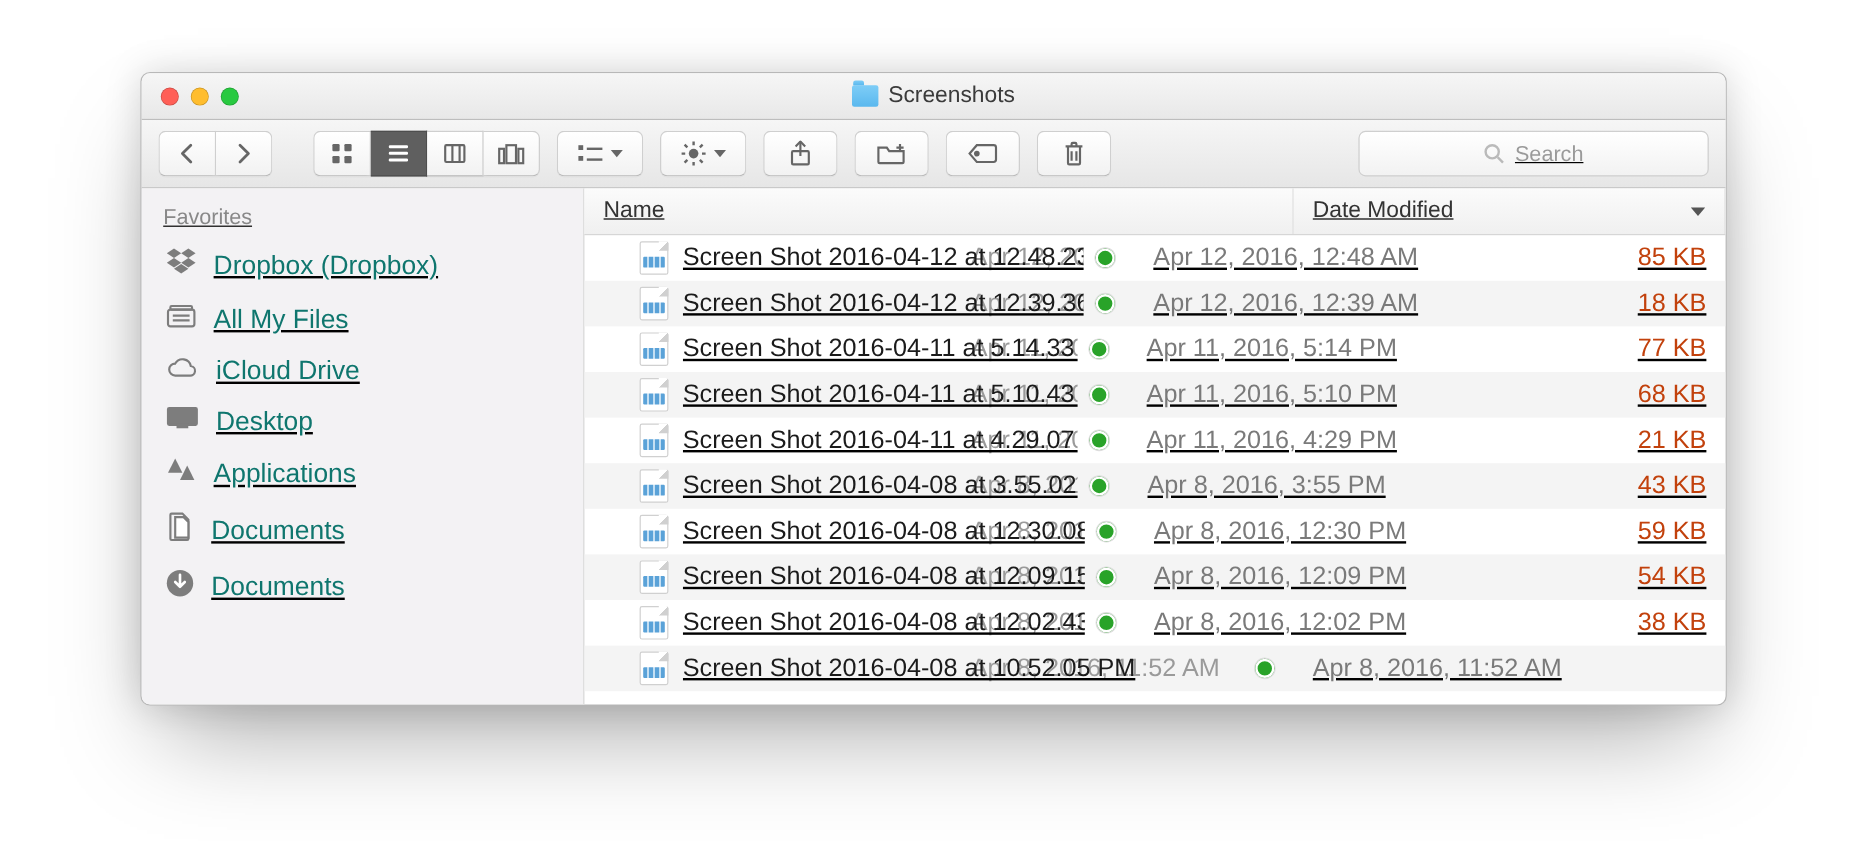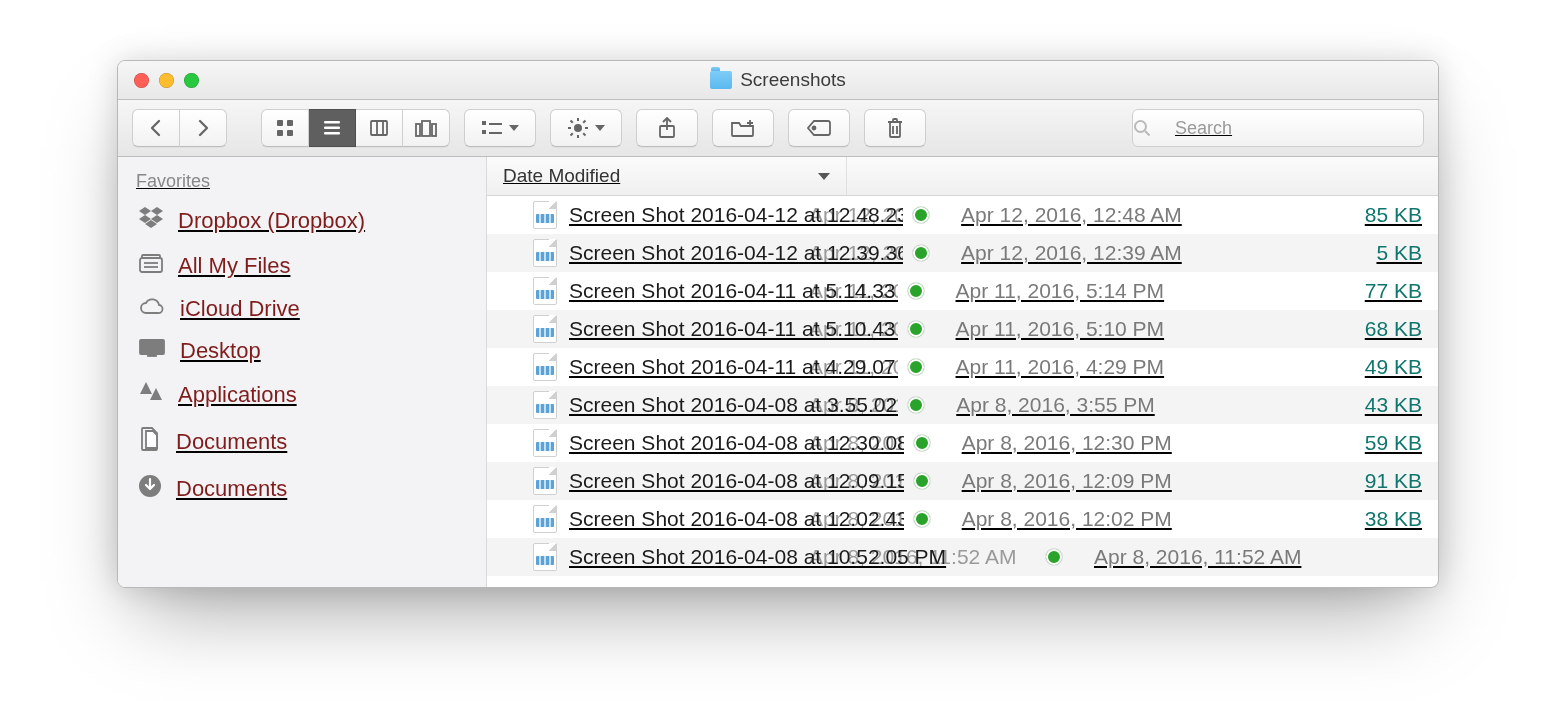--- a/index.html
+++ b/index.html
@@ -78,53 +78,53 @@
   .seg{border-radius:0;}
   .group .seg:first-child{border-radius:6px 0 0 6px;}
   .group .seg:last-child{border-radius:0 6px 6px 0;}
   .group .seg + .seg{border-left:none;}
   .seg.active{background:#5f5f5f;color:#fff;border-color:#4e4e4e;}
   .btn.wide{min-width:70px;gap:6px;}
   .spacer{flex:0 0 6px;}
   .search{
     flex:1 1 auto;height:36px;max-width:290px;margin-left:auto;
     background:var(--btn-bg);border:1px solid #cfcfcf;border-radius:6px;
-    display:flex;align-items:center;justify-content:flex-start;gap:24px;color:#9a9a9a;font-size:18px;
+    display:flex;align-items:center;justify-content:center;gap:8px;color:#9a9a9a;font-size:18px;
   }
   .search svg{opacity:.55;}
   .caret-down{width:0;height:0;border-left:5px solid transparent;border-right:5px solid transparent;border-top:6px solid #666;}
   
   .body{display:flex;height:430px;}
   .sidebar{
     width:368px;background:var(--sidebar-bg);border-right:1px solid #d9d9d9;
     font-size:22px;
   }
   .side-heading{color:#888;font-size:18px;padding:14px 18px 6px;font-weight:500;}
   .side-item{
-    display:flex;align-items:center;gap:14px;padding:8px 20px;color:#7f1d1d;
+    display:flex;align-items:center;gap:14px;padding:8px 20px;color:#0f766e;
   }
   .side-item svg{color:#777;}
   
   .content{flex:1;display:flex;flex-direction:column;min-width:0;}
   .col-headers{
     height:38px;background:linear-gradient(#fbfbfb,#f0f0f0);
     border-bottom:1px solid #d6d6d6;display:flex;align-items:center;
     font-size:19px;color:#333;
   }
   .col{padding:0 16px;box-sizing:border-box;height:100%;display:flex;align-items:center;border-right:1px solid #e0e0e0;}
   .col.name{flex:1 1 auto;min-width:0;}
   .col.date{width:360px;justify-content:space-between;}
   .col.size{width:175px;justify-content:flex-end;border-right:none;}
   .rows{flex:1;overflow:auto;font-size:21px;}
   .row{display:flex;align-items:center;height:38px;}
   .row:nth-child(even){background:var(--row-alt);}
   .cell{padding:0 16px;box-sizing:border-box;display:flex;align-items:center;height:100%;}
   .cell.name{flex:1 1 auto;min-width:0;gap:12px;}
   .cell.date{width:360px;color:#7a7a7a;}
-  .cell.size{width:175px;justify-content:flex-end;color:#0f766e;}
+  .cell.size{width:175px;justify-content:flex-end;color:#c2410c;}
   .badge{
     width:16px;height:16px;border-radius:50%;background:#29a329;
     box-shadow:inset 0 0 0 2px #fff, 0 0 0 1px #ddd;
     flex:0 0 auto;margin-left:-2px;
   }
   .file-icon{
     width:22px;height:26px;background:#fff;border:1px solid #d0d0d0;border-radius:2px;
     position:relative;flex:0 0 auto;margin-left:30px;
   }
   .file-icon:before{
@@ -330,20 +330,23 @@
                 <circle cx="12" cy="12" r="11" fill="#7d7d7d"></circle>
                 <path d="M12 5 v8 M8 11 l4 4 l4 -4" stroke="#fff" stroke-width="2.2" fill="none" stroke-linecap="round" stroke-linejoin="round"></path>
               </svg></span>
             <span>Documents</span>
           </div>
         </div>
     </div>
 
     <div class="content">
       <div class="col-headers">
+        <div class="col name">
+            <span>Name</span>
+          </div>
         <div class="col date">
           <span>Date Modified</span>
           <span class="sort-caret"></span>
         </div>
       </div>
       <div class="rows" id="rows">
           <div class="row">
             <div class="cell name">
               <span class="file-icon"></span>
               <div class="name-stack"><span class="ghost" style="left: 240px;">Apr 12, 2016, 12:48 AM</span><span class="top">Screen Shot 2016-04-12 at 12.48.23 AM</span></div>
@@ -352,21 +355,21 @@
             <div class="cell date">Apr 12, 2016, 12:48 AM</div>
             <div class="cell size">85 KB</div>
           </div>
           <div class="row">
             <div class="cell name">
               <span class="file-icon"></span>
               <div class="name-stack"><span class="ghost" style="left: 240px;">Apr 12, 2016, 12:39 AM</span><span class="top">Screen Shot 2016-04-12 at 12.39.36 AM</span></div>
               <span class="badge"></span>
             </div>
             <div class="cell date">Apr 12, 2016, 12:39 AM</div>
-            <div class="cell size">5 KB</div>
+            <div class="cell size">18 KB</div>
           </div>
           <div class="row">
             <div class="cell name">
               <span class="file-icon"></span>
               <div class="name-stack"><span class="ghost" style="left: 240px;">Apr 11, 2016, 5:14 PM</span><span class="top">Screen Shot 2016-04-11 at 5.14.33 PM</span></div>
               <span class="badge"></span>
             </div>
             <div class="cell date">Apr 11, 2016, 5:14 PM</div>
             <div class="cell size">77 KB</div>
           </div>
@@ -379,21 +382,21 @@
             <div class="cell date">Apr 11, 2016, 5:10 PM</div>
             <div class="cell size">68 KB</div>
           </div>
           <div class="row">
             <div class="cell name">
               <span class="file-icon"></span>
               <div class="name-stack"><span class="ghost" style="left: 240px;">Apr 11, 2016, 4:29 PM</span><span class="top">Screen Shot 2016-04-11 at 4.29.07 PM</span></div>
               <span class="badge"></span>
             </div>
             <div class="cell date">Apr 11, 2016, 4:29 PM</div>
-            <div class="cell size">49 KB</div>
+            <div class="cell size">21 KB</div>
           </div>
           <div class="row">
             <div class="cell name">
               <span class="file-icon"></span>
               <div class="name-stack"><span class="ghost" style="left: 240px;">Apr 8, 2016, 3:55 PM</span><span class="top">Screen Shot 2016-04-08 at 3.55.02 PM</span></div>
               <span class="badge"></span>
             </div>
             <div class="cell date">Apr 8, 2016, 3:55 PM</div>
             <div class="cell size">43 KB</div>
           </div>
@@ -406,21 +409,21 @@
             <div class="cell date">Apr 8, 2016, 12:30 PM</div>
             <div class="cell size">59 KB</div>
           </div>
           <div class="row">
             <div class="cell name">
               <span class="file-icon"></span>
               <div class="name-stack"><span class="ghost" style="left: 240px;">Apr 8, 2016, 12:09 PM</span><span class="top">Screen Shot 2016-04-08 at 12.09.15 PM</span></div>
               <span class="badge"></span>
             </div>
             <div class="cell date">Apr 8, 2016, 12:09 PM</div>
-            <div class="cell size">91 KB</div>
+            <div class="cell size">54 KB</div>
           </div>
           <div class="row">
             <div class="cell name">
               <span class="file-icon"></span>
               <div class="name-stack"><span class="ghost" style="left: 240px;">Apr 8, 2016, 12:02 PM</span><span class="top">Screen Shot 2016-04-08 at 12.02.43 PM</span></div>
               <span class="badge"></span>
             </div>
             <div class="cell date">Apr 8, 2016, 12:02 PM</div>
             <div class="cell size">38 KB</div>
           </div>

